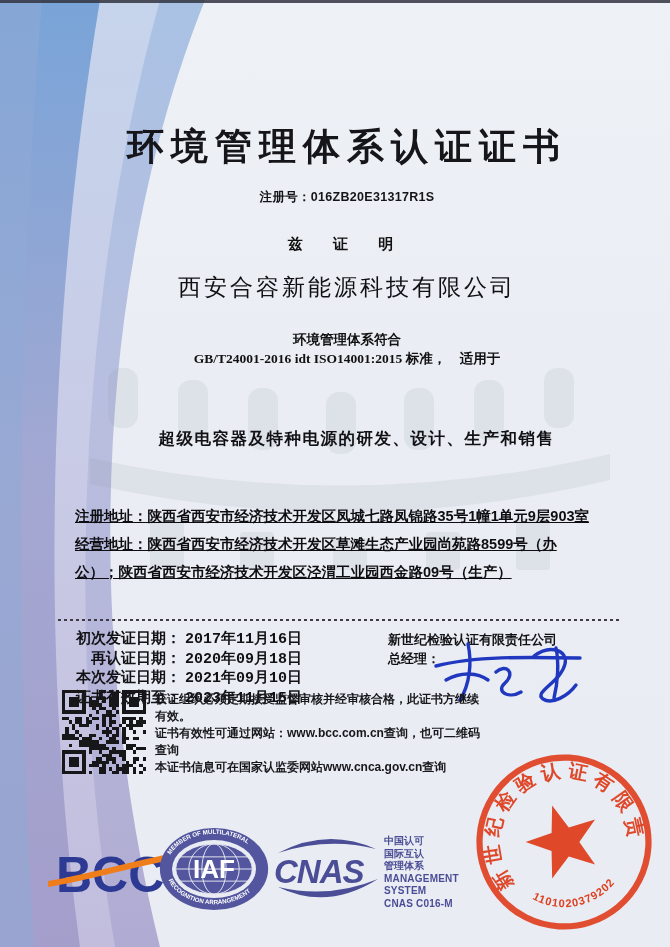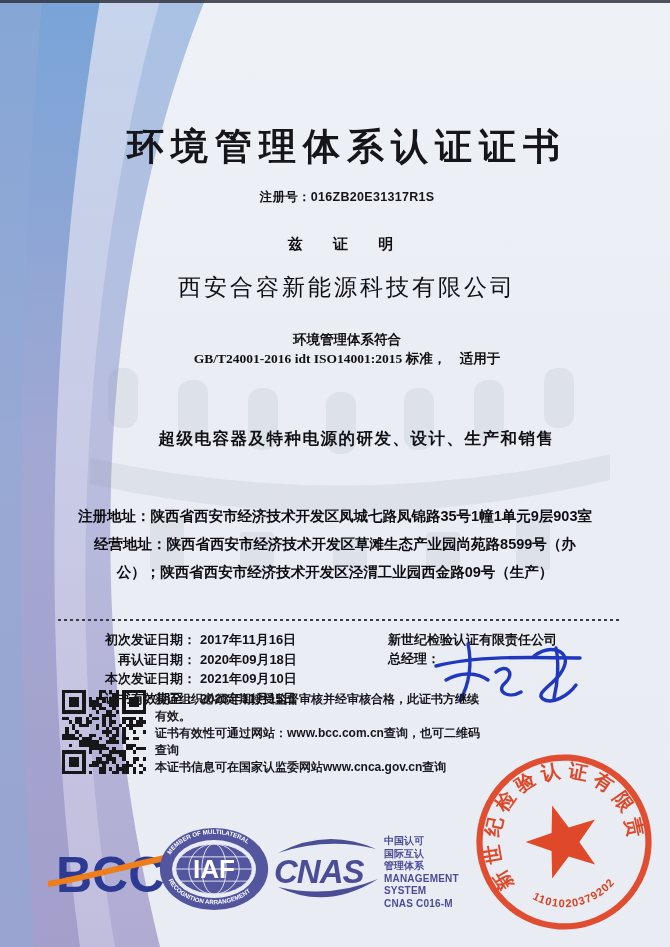--- a/index.html
+++ b/index.html
@@ -20,26 +20,26 @@
   #watermark{top:350px;left:90px;width:520px;height:220px;opacity:.13;pointer-events:none;}
   
   #title{top:122px;font-size:37px;font-weight:600;letter-spacing:7px;color:#15151a;font-family:"Liberation Serif","DejaVu Serif",serif;}
   #reg-line{top:189px;font-size:12.5px;font-weight:700;color:#14141a;letter-spacing:.3px;}
   #credit-line{top:205px;font-size:12.5px;font-weight:700;color:#14141a;letter-spacing:.3px;}
   #certify{top:235px;font-size:15px;font-weight:700;letter-spacing:13px;color:#111;}
   #company{top:272px;font-size:23px;font-weight:500;letter-spacing:3px;color:#101014;font-family:"Liberation Serif","DejaVu Serif",serif;}
   #conform{top:331px;font-size:13.5px;font-weight:700;color:#111;}
   #standard{top:350px;font-size:13.5px;font-weight:600;color:#111;font-family:"Liberation Serif","DejaVu Serif",serif;}
   #scope{top:428px;font-size:16.5px;font-weight:700;letter-spacing:1.5px;color:#121216;font-family:"Liberation Serif","DejaVu Serif",serif;margin-left:19px;}
-  #addresses{top:502px;left:75px;width:520px;text-align:center;font-size:14.5px;font-weight:700;line-height:28px;color:#0e0e12;}
+  #addresses{top:502px;left:75px;width:520px;font-size:14.5px;font-weight:700;line-height:28px;color:#0e0e12;text-decoration:underline;}
   
   #divider{top:619px;left:58px;width:564px;height:2px;
     background:repeating-linear-gradient(90deg,#3c3c42 0 3px,transparent 3px 6px);}
   
-  #dates{top:630px;left:78px;width:300px;font-size:13px;font-weight:700;color:#121216;}
+  #dates{top:630px;left:63px;width:300px;font-size:15px;font-weight:700;color:#121216;font-family:Liberation Mono, monospace;}
   .date-row{display:flex;line-height:19.5px;}
   .date-label{width:118px;text-align:right;}
   .date-value{margin-left:4px;}
   
   #issuer{top:630px;left:388px;width:270px;font-size:13px;font-weight:700;color:#121216;line-height:19px;}
   #signature{top:636px;left:430px;width:185px;height:75px;}
   
   #qr{top:690px;left:62px;width:84px;height:84px;}
   #notes{top:691px;left:155px;width:330px;font-size:12px;font-weight:600;line-height:17px;color:#17171c;}
   

